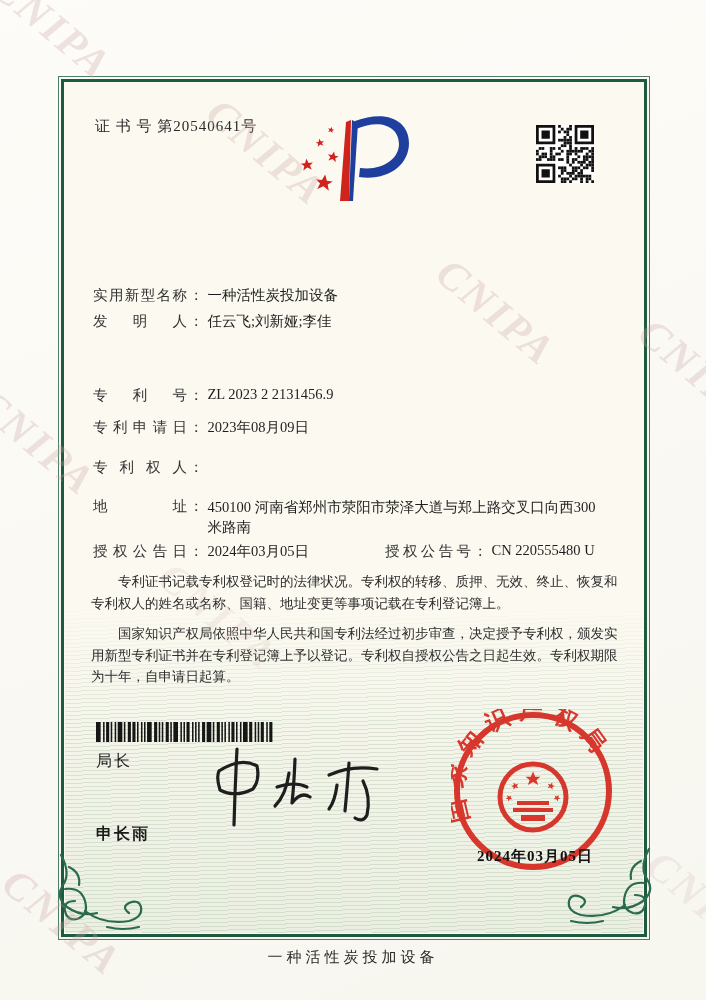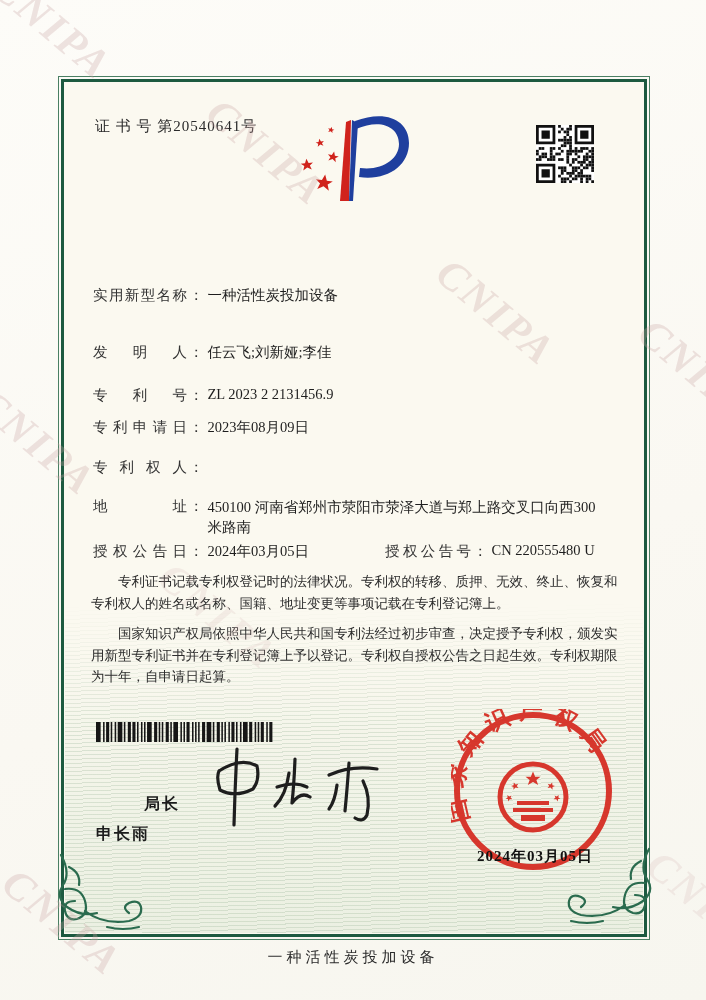--- a/index.html
+++ b/index.html
@@ -46,22 +46,22 @@
   .grant-no{margin-left:76px;display:flex;}
 
   .paras{position:absolute;left:32px;top:494px;width:536px;font-size:13.5px;
          line-height:21.5px;color:#2d2d2d;}
   .paras p{margin:0 0 9px 0;text-indent:2em;}
 
   .barcode{position:absolute;left:37px;top:645px;width:188px;height:20px;}
 
   .sig{position:absolute;left:138px;top:660px;width:210px;height:100px;}
 
-  .director-title{position:absolute;left:37px;top:717px;font-size:16px;font-weight:bold;
-      color:#1c1c1c;font-family:"Liberation Sans","DejaVu Sans",sans-serif;letter-spacing:2px;margin-left:48px;}
+  .director-title{position:absolute;left:37px;top:674px;font-size:16px;font-weight:normal;
+      color:#1c1c1c;font-family:"Liberation Sans","DejaVu Sans",sans-serif;letter-spacing:2px;}
   .director-name{position:absolute;left:37px;top:747px;font-size:16px;font-weight:bold;
       color:#1c1c1c;font-family:"Liberation Sans","DejaVu Sans",sans-serif;letter-spacing:2px;}
 
   .seal{position:absolute;left:392px;top:632px;width:164px;height:164px;opacity:0.92;}
   .seal-date{position:absolute;left:396px;top:770px;width:160px;text-align:center;
              font-size:15px;color:#111;font-weight:bold;letter-spacing:1px;}
 
   .page-info{position:absolute;left:0;top:828px;width:100%;text-align:center;
              font-size:12.5px;color:#333;letter-spacing:2px;}
 
@@ -249,21 +249,21 @@
           <path d="M14,0h7v7h-7z M15,1v5h5v-5z M16,2h3v3h-3z" fill="#111" fill-rule="evenodd"></path>
           <path d="M0,14h7v7h-7z M1,15v5h5v-5z M2,16h3v3h-3z" fill="#111" fill-rule="evenodd"></path>
         </svg>
 
 
       <div class="row" style="top:209px;">
         <span class="lab">实用新型名称</span>
           <span class="colon">：</span>
         <span class="val">一种活性炭投加设备</span>
       </div>
-      <div class="row" style="top:266px;">
+      <div class="row" style="top:235px;">
         <span class="lab">发明人</span>
           <span class="colon">：</span>
         <span class="val">任云飞;刘新娅;李佳</span>
       </div>
       <div class="row" style="top:309px;">
         <span class="lab">专利号</span>
           <span class="colon">：</span>
         <span class="val">ZL 2023 2 2131456.9</span>
       </div>
       <div class="row" style="top:341px;">

